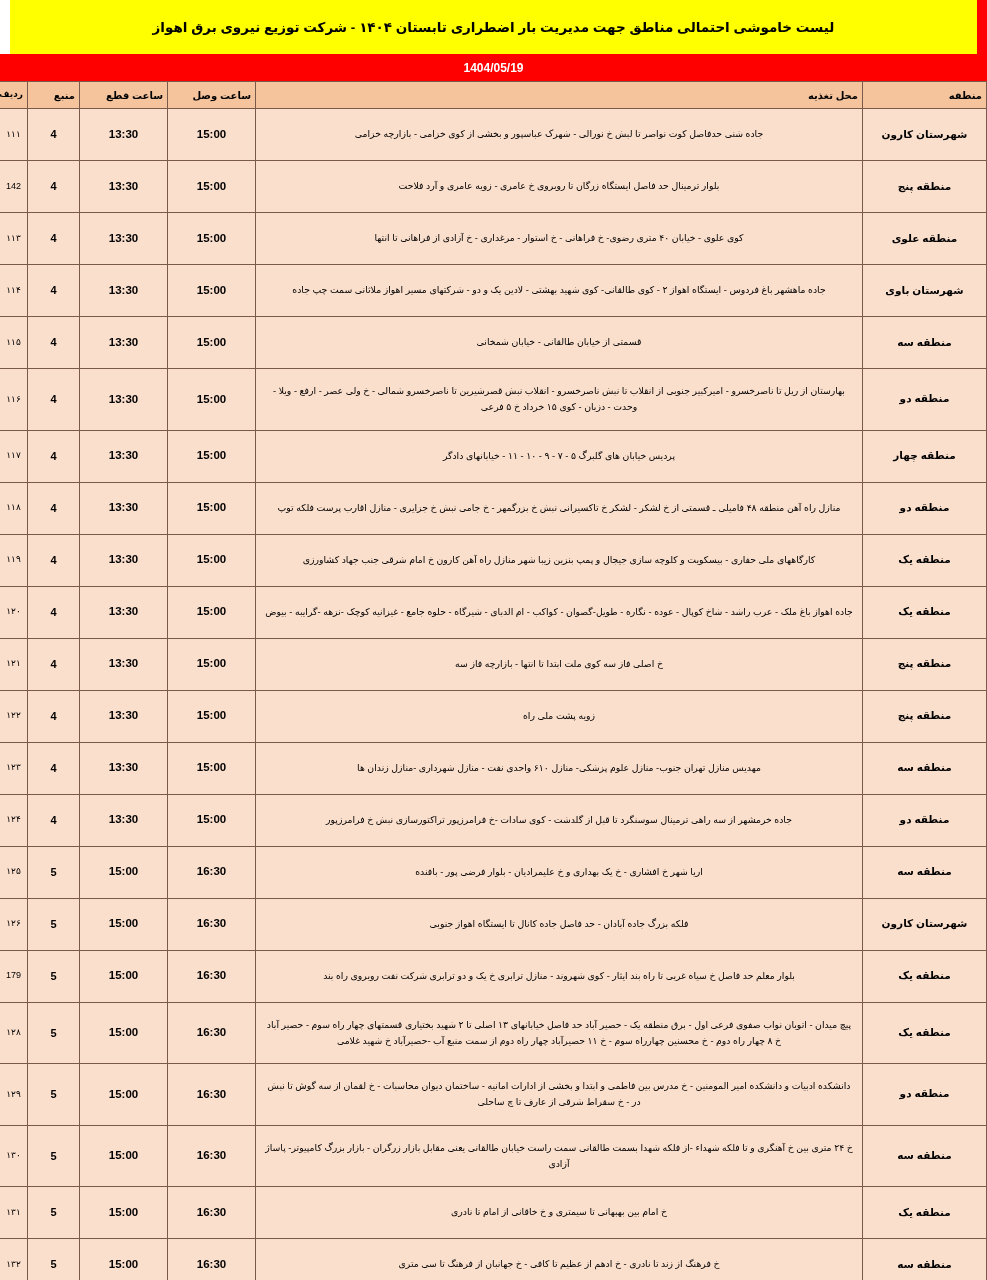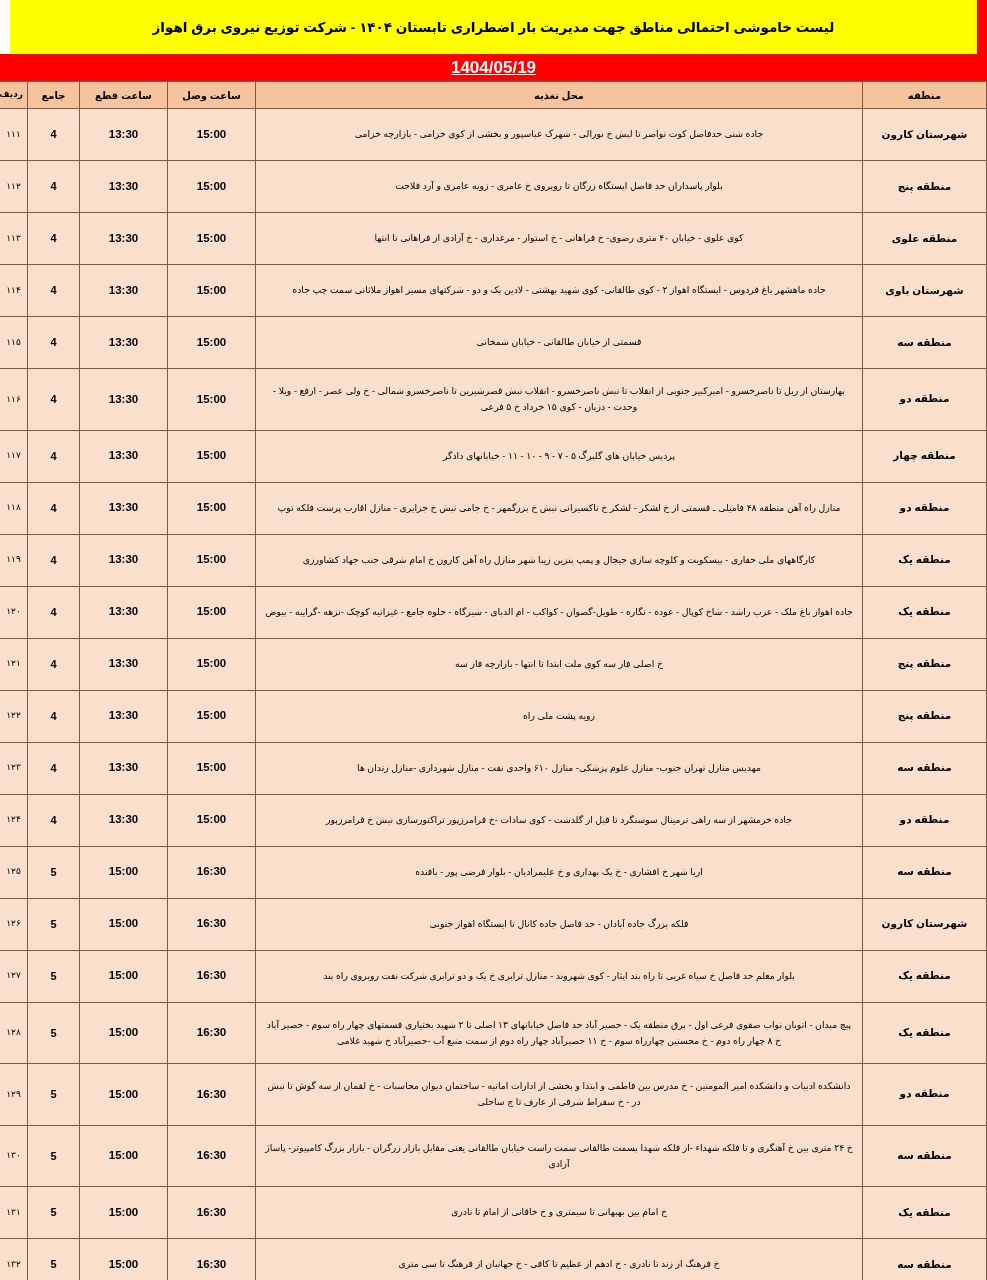--- a/index.html
+++ b/index.html
@@ -50,26 +50,25 @@
 
   
   .date-banner {
     background: #ff0000;
     height: 27px;
     display: flex;
     align-items: center;
     justify-content: center;
   }
   .date-text {
-    font-size: 17px;
+    font-size: 12px;
     font-weight: bold;
     color: #ffffff;
     direction: ltr;
     font-family: "Liberation Sans", sans-serif;
-    text-decoration: underline;
   }
 
   
   table.outage {
     width: 987px;
     border-collapse: collapse;
     table-layout: fixed;
     background: #fbdfcd;
   }
   table.outage col.c-radif   { width: 28px;  }
@@ -85,21 +84,21 @@
     padding: 2px 4px;
     vertical-align: middle;
   }
 
   thead th {
     background: #f6c49c;
     height: 27px;
     font-size: 10px;
     font-weight: bold;
     color: #000;
-    text-align: center;
+    text-align: right;
     line-height: 1.1;
   }
   thead th.th-radif {
     font-size: 9px;
   }
 
   tbody td {
     background: #fbdfcd;
     height: 52px;
     font-size: 9.5px;
@@ -153,40 +152,40 @@
       <col class="c-cut">
       <col class="c-block">
       <col class="c-radif">
     </colgroup>
     <thead>
       <tr>
         <th>منطقه</th>
         <th>محل تغذیه</th>
         <th>ساعت وصل</th>
         <th>ساعت قطع</th>
-        <th>جامع</th>
+        <th>منبع</th>
         <th class="th-radif">ردیف</th>
       </tr>
     </thead>
     <tbody id="table-body">
         <tr>
           <td class="cell-zone">شهرستان کارون</td>
           <td class="cell-feed">جاده شنی حدفاصل کوت نواصر تا لبش خ نورالی - شهرک عباسپور و بخشی از کوی خزامی - بازارچه خزامی</td>
           <td class="cell-time">15:00</td>
           <td class="cell-time">13:30</td>
           <td class="cell-block">4</td>
           <td class="cell-radif">۱۱۱</td>
         </tr>
         <tr>
           <td class="cell-zone">منطقه پنج</td>
-          <td class="cell-feed">بلوار پاسداران حد فاصل ایستگاه زرگان تا روبروی خ عامری - زویه عامری و آرد فلاحت</td>
-          <td class="cell-time">15:00</td>
-          <td class="cell-time">13:30</td>
-          <td class="cell-block">4</td>
-          <td class="cell-radif">۱۱۲</td>
+          <td class="cell-feed">بلوار ترمینال حد فاصل ایستگاه زرگان تا روبروی خ عامری - زویه عامری و آرد فلاحت</td>
+          <td class="cell-time">15:00</td>
+          <td class="cell-time">13:30</td>
+          <td class="cell-block">4</td>
+          <td class="cell-radif">142</td>
         </tr>
         <tr>
           <td class="cell-zone">منطقه علوی</td>
           <td class="cell-feed">کوی علوی - خیابان ۴۰ متری رضوی- خ فراهانی - خ استوار - مرغداری - خ آزادی از فراهانی تا انتها</td>
           <td class="cell-time">15:00</td>
           <td class="cell-time">13:30</td>
           <td class="cell-block">4</td>
           <td class="cell-radif">۱۱۳</td>
         </tr>
         <tr>
@@ -292,21 +291,21 @@
           <td class="cell-time">15:00</td>
           <td class="cell-block">5</td>
           <td class="cell-radif">۱۲۶</td>
         </tr>
         <tr>
           <td class="cell-zone">منطقه یک</td>
           <td class="cell-feed">بلوار معلم حد فاصل خ سیاه غربی تا راه بند ایثار - کوی شهروند - منازل ترابری خ یک و دو ترابری شرکت نفت روبروی راه بند</td>
           <td class="cell-time">16:30</td>
           <td class="cell-time">15:00</td>
           <td class="cell-block">5</td>
-          <td class="cell-radif">۱۲۷</td>
+          <td class="cell-radif">179</td>
         </tr>
         <tr>
           <td class="cell-zone">منطقه یک</td>
           <td class="cell-feed">پیچ میدان - اتوبان نواب صفوی فرعی اول - برق منطقه یک - حصیر آباد حد فاصل خیابانهای ۱۳ اصلی تا ۲ شهید بختیاری قسمتهای چهار راه سوم - حصیر آباد خ ۸ چهار راه دوم - خ محسنین چهارراه سوم - خ ۱۱ حصیرآباد چهار راه دوم از سمت منبع آب -حصیرآباد خ شهید غلامی</td>
           <td class="cell-time">16:30</td>
           <td class="cell-time">15:00</td>
           <td class="cell-block">5</td>
           <td class="cell-radif">۱۲۸</td>
         </tr>
         <tr>

